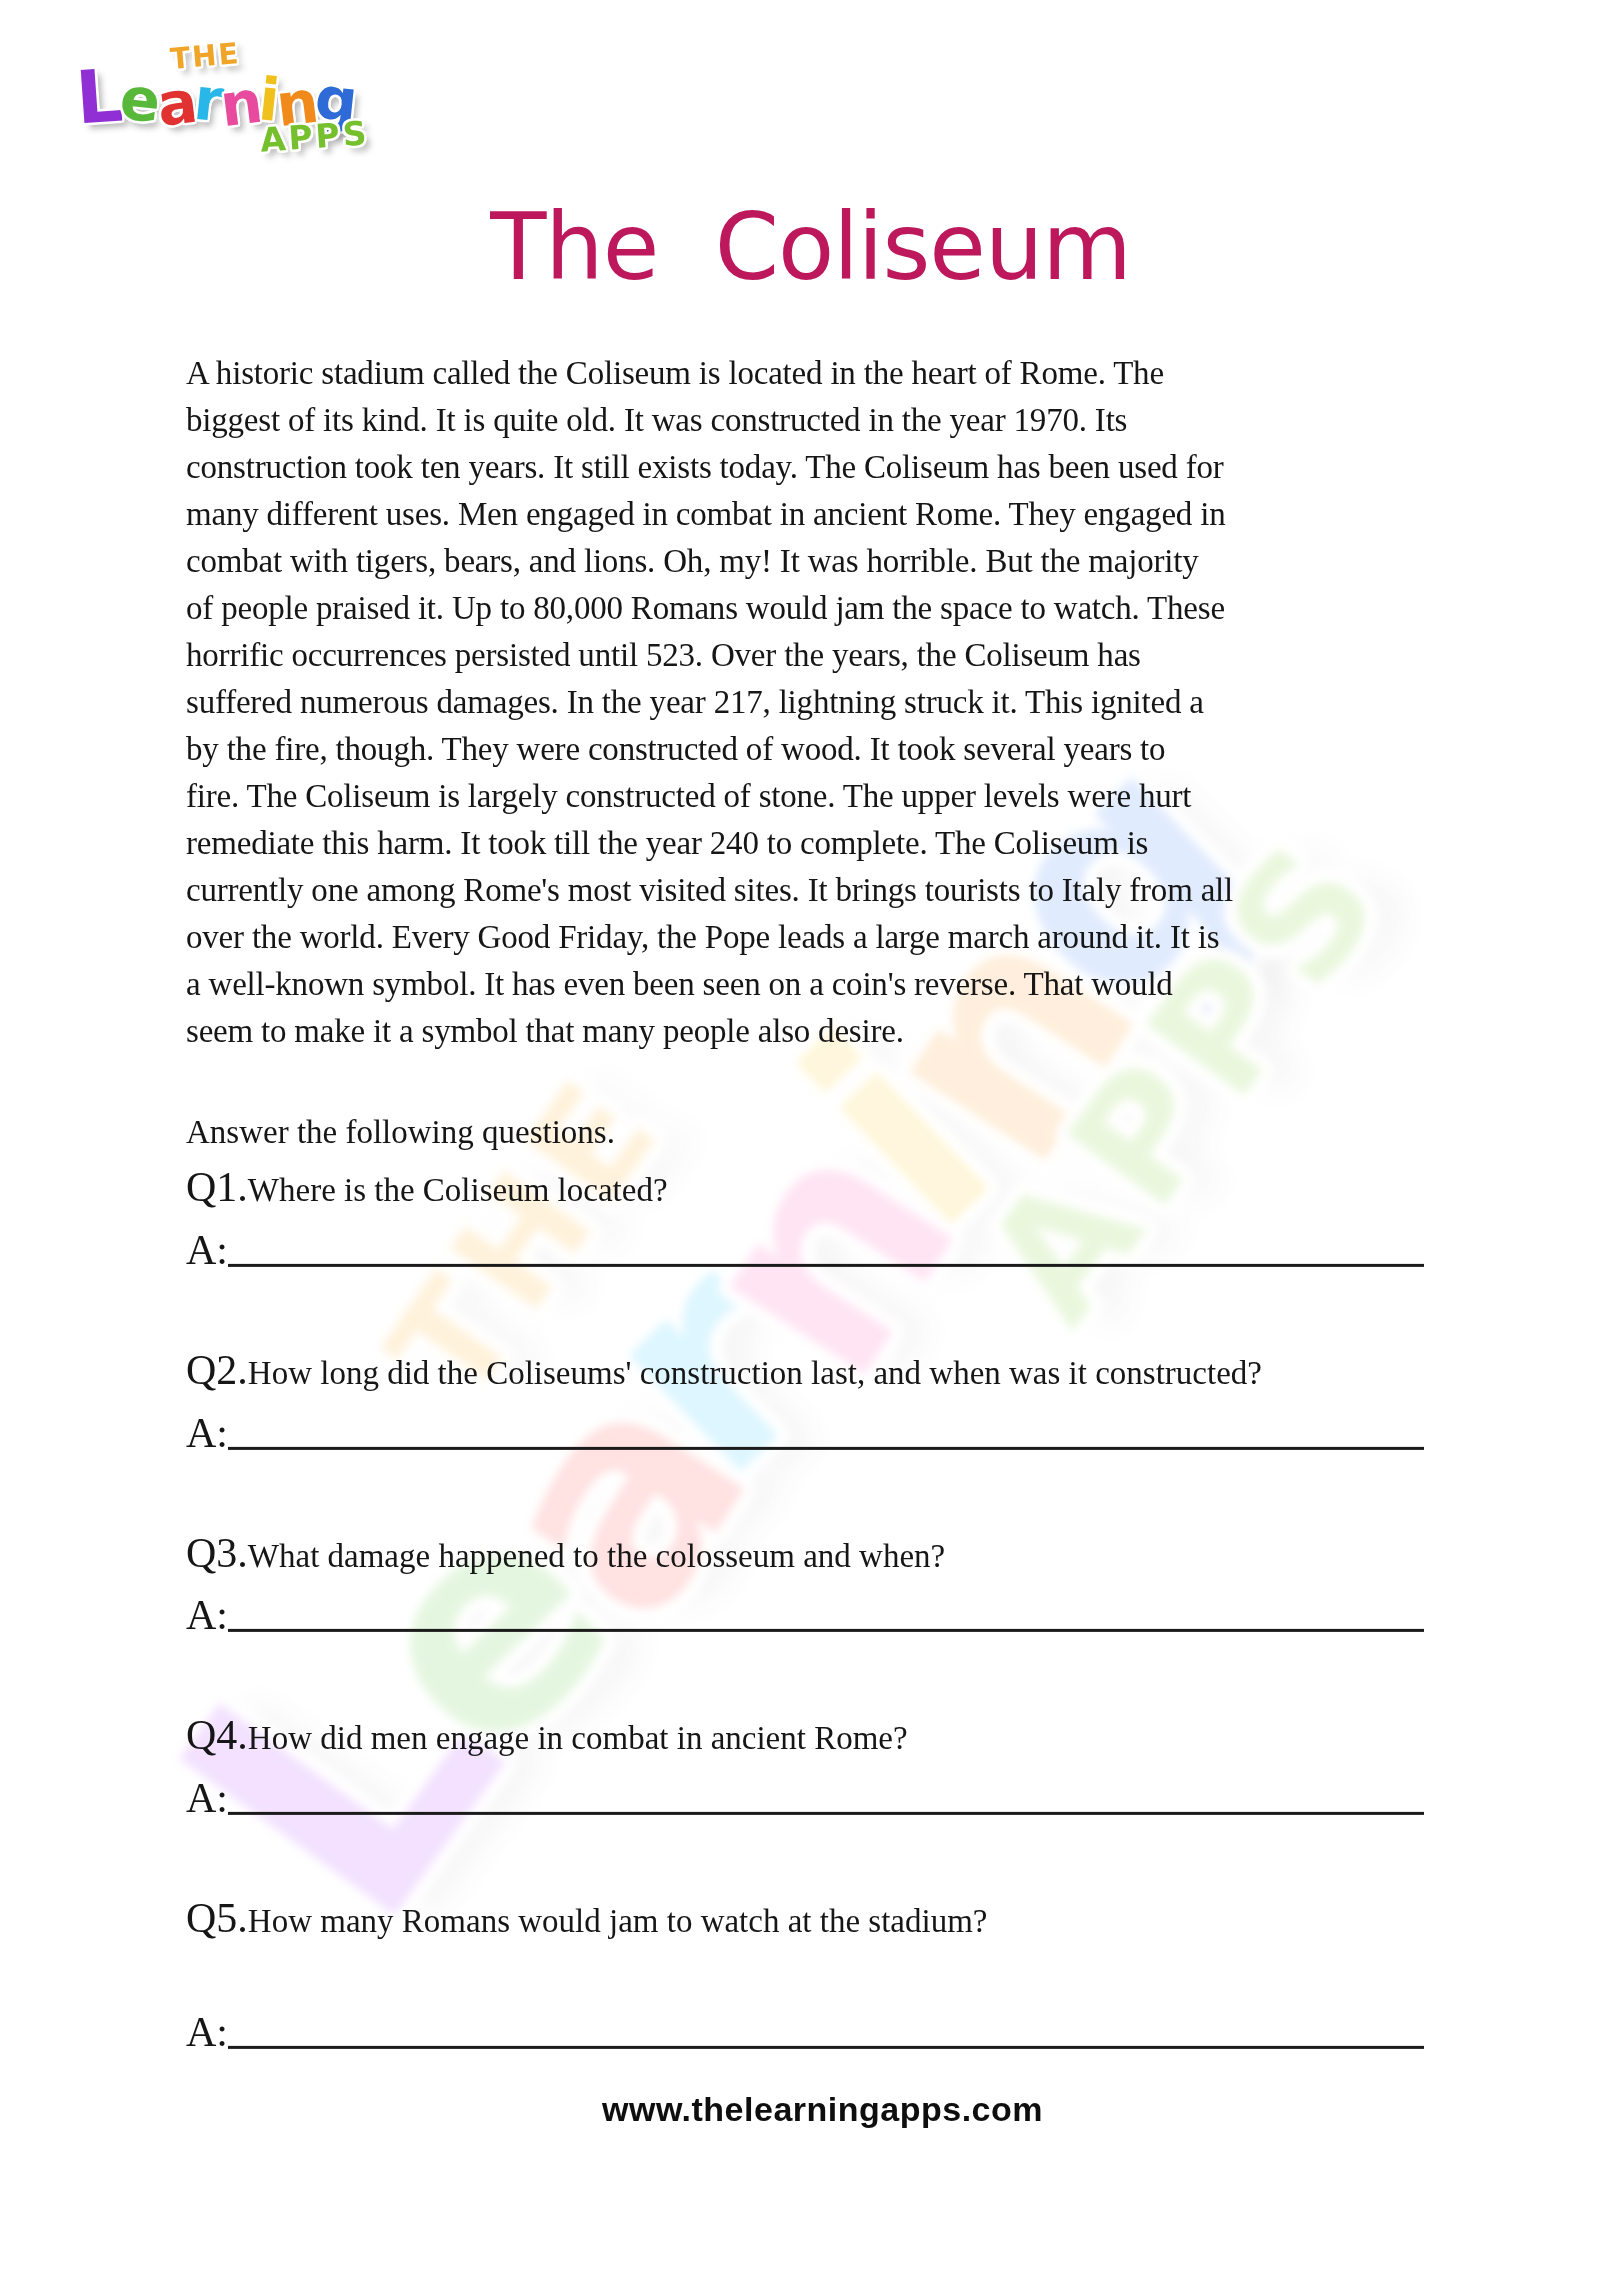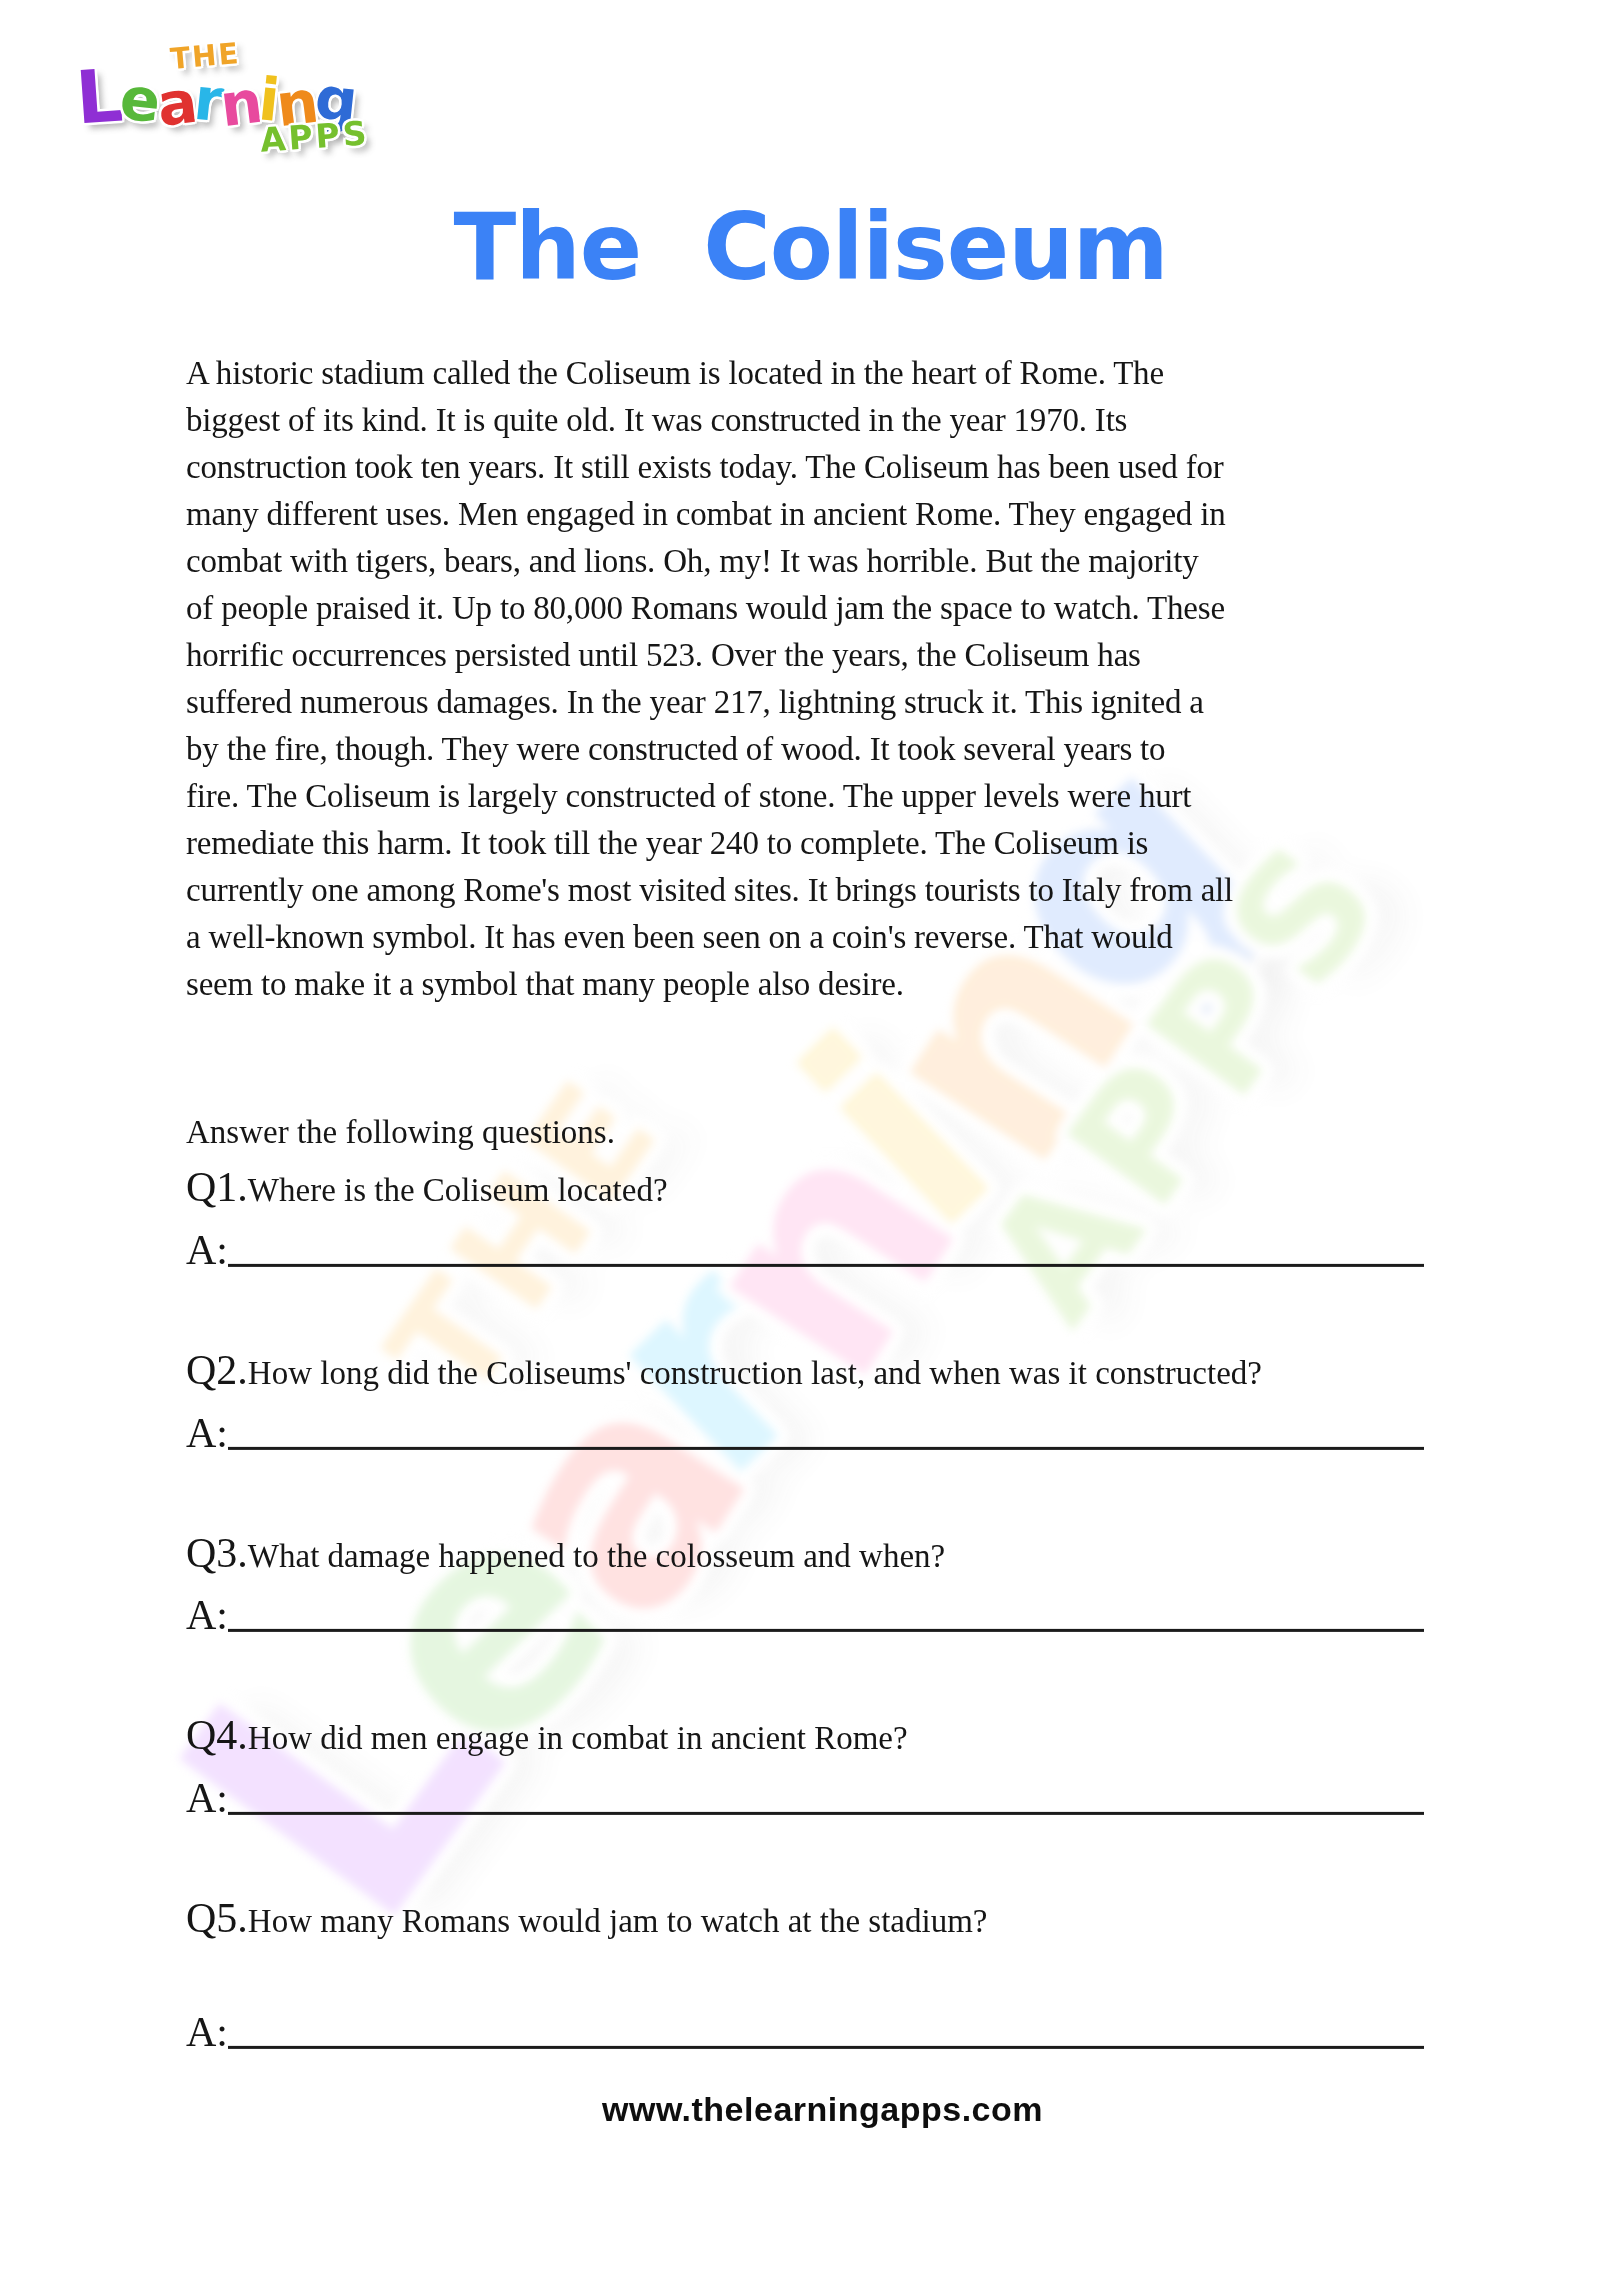--- a/index.html
+++ b/index.html
@@ -66,24 +66,24 @@
     pointer-events: none;
   }
 
   
   .page-title {
     position: absolute;
     left: 0; top: 194px;
     width: 100%;
     text-align: center;
     font-family: "DejaVu Sans", sans-serif;
-    font-weight: bold;
+    font-weight: normal;
     font-size: 92px;
     letter-spacing: -1px;
-    color: #3b82f6;
+    color: #be185d;
     white-space: pre;
   }
 
   
   .passage {
     position: absolute;
     left: 186px; top: 350px;
     width: 1259px;
     font-size: 33px;
     line-height: 47px;
@@ -163,20 +163,21 @@
     <div>construction took ten years. It still exists today. The Coliseum has been used for</div>
     <div>many different uses. Men engaged in combat in ancient Rome. They engaged in</div>
     <div>combat with tigers, bears, and lions. Oh, my! It was horrible. But the majority</div>
     <div>of people praised it. Up to 80,000 Romans would jam the space to watch. These</div>
     <div>horrific occurrences persisted until 523. Over the years, the Coliseum has</div>
     <div>suffered numerous damages. In the year 217, lightning struck it. This ignited a</div>
     <div>by the fire, though. They were constructed of wood. It took several years to</div>
     <div>fire. The Coliseum is largely constructed of stone. The upper levels were hurt</div>
     <div>remediate this harm. It took till the year 240 to complete. The Coliseum is</div>
     <div>currently one among Rome's most visited sites. It brings tourists to Italy from all</div>
+    <div>over the world. Every Good Friday, the Pope leads a large march around it. It is</div>
     <div>a well-known symbol. It has even been seen on a coin's reverse. That would</div>
     <div>seem to make it a symbol that many people also desire.</div>
   </div>
 
 <div class="instruction">Answer the following questions.</div>
 
 <div class="questions">
     <div class="qa-block">
     <div class="q-line">
       <span class="q-label">Q1.</span><span class="q-text">Where is the Coliseum located?</span>

